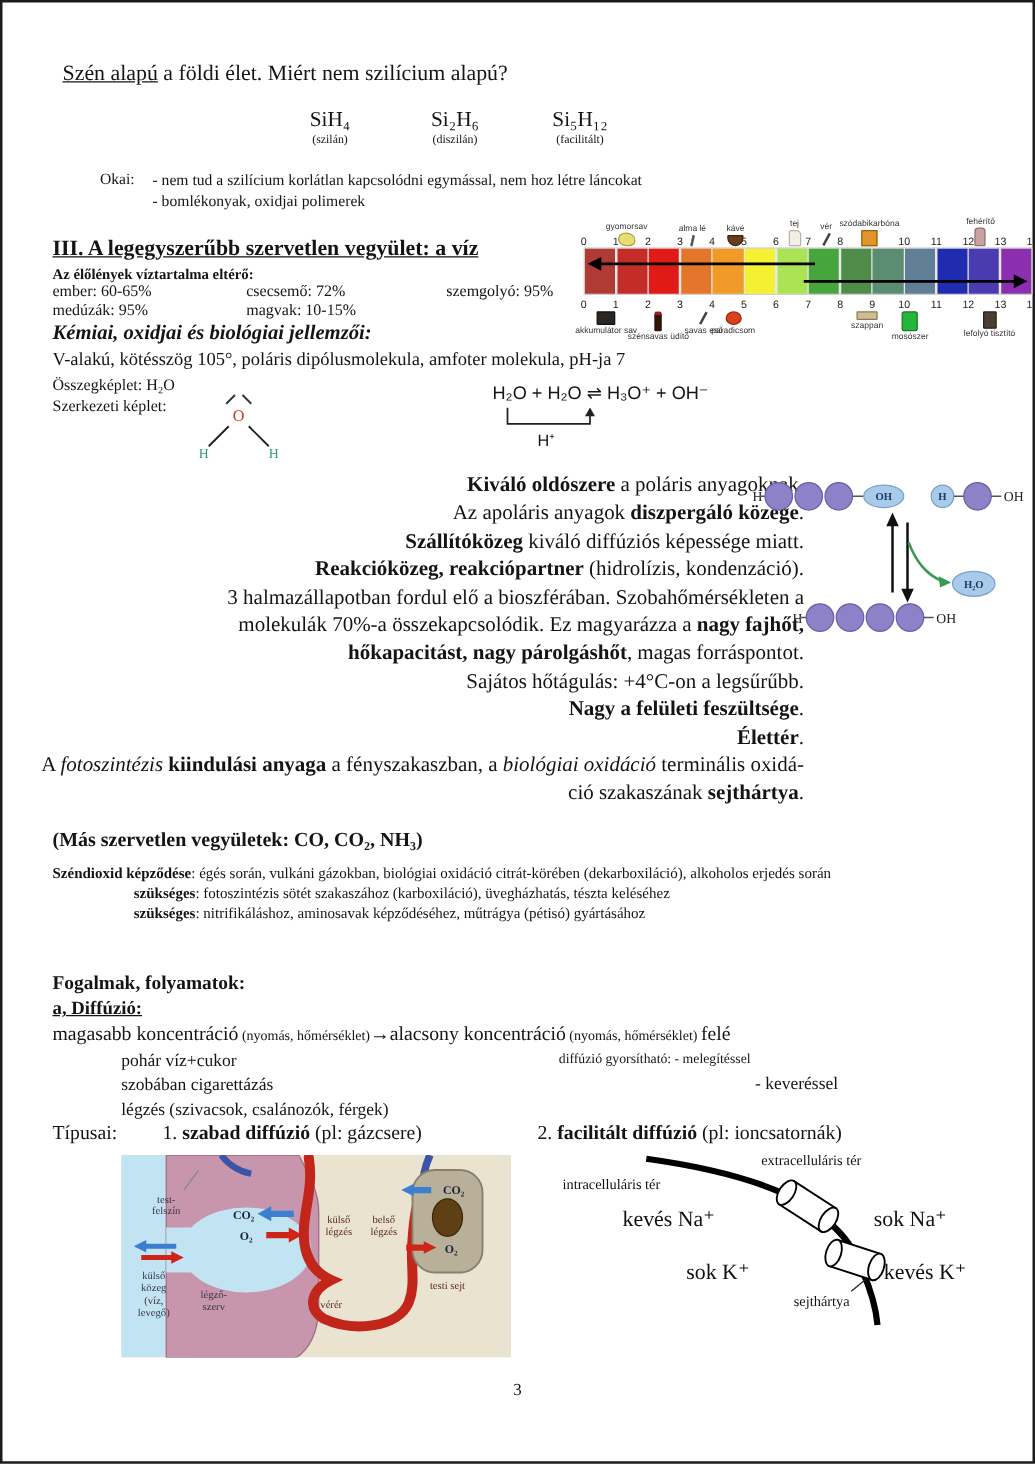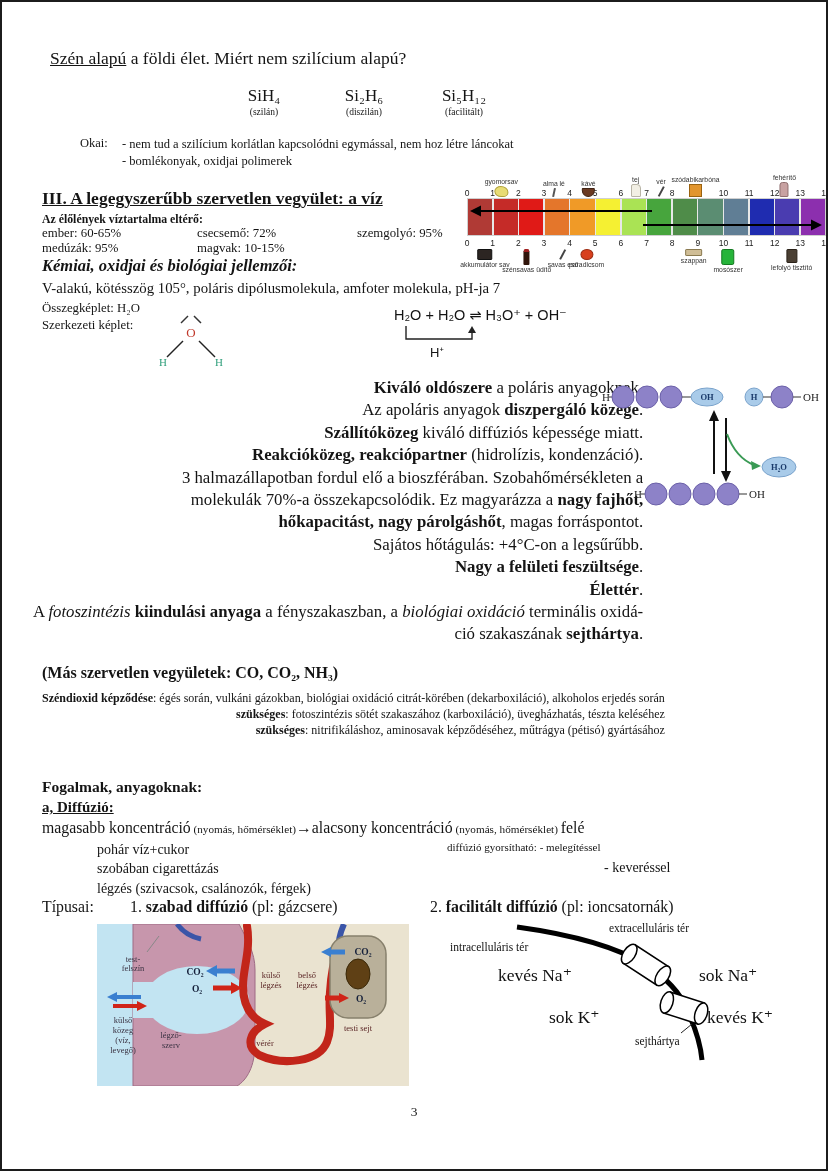--- a/index.html
+++ b/index.html
@@ -61,21 +61,21 @@
 .soap-icon{width:17px;height:7px;background:#cfbd96;border:1px solid #8a7a50;border-radius:1px;}
 .detergent-bottle-icon{width:13px;height:16px;background:#26b43a;border:1px solid #157a22;border-radius:2px;}
 .drain-cleaner-icon{width:11px;height:14px;background:#4a3f33;border:1px solid #2a2118;border-radius:1px;}
 
 #body-lines{left:31px;top:375px;font-size:16.8px;line-height:22.4px;text-align:right;}
 .body-line{white-space:nowrap;}
 #chain-svg{left:590px;top:374px;}
 
 #cmp-heading{left:40px;top:662px;font-size:16px;font-weight:bold;}
 #cmp-lines{left:40px;top:689px;font-size:12px;line-height:15.8px;}
-.cmp-line{white-space:nowrap;text-align:right;}
+.cmp-line{white-space:nowrap;}
 .cmp-line.ind{margin-left:65px;}
 
 #concepts-heading{left:40px;top:776px;font-size:15.5px;font-weight:bold;}
 #diffusion-heading{left:40px;top:797px;font-size:15px;font-weight:bold;text-decoration:underline;}
 #gradient-line{left:40px;top:817px;font-size:15.8px;}
 #gradient-line .small{font-size:11.2px;}
 #examples-left{left:95px;top:838px;font-size:14px;line-height:19.4px;}
 #examples-left div{white-space:nowrap;}
 #ex-right-1{left:445px;top:839px;font-size:11px;}
 #ex-right-2{left:602px;top:858px;font-size:14px;}
@@ -306,21 +306,21 @@
     <text x="157" y="122" class="chain-lbl">OH</text>
   </svg>
 
   <div class="abs" id="cmp-heading">(Más szervetlen vegyületek: CO, CO₂, NH₃)</div>
   <div class="abs" id="cmp-lines">
       <div class="cmp-line"><span class="b">Széndioxid képződése</span><span>: égés során, vulkáni gázokban, biológiai oxidáció citrát-körében (dekarboxiláció), alkoholos erjedés során</span></div>
       <div class="cmp-line ind"><span class="b">szükséges</span><span>: fotoszintézis sötét szakaszához (karboxiláció), üvegházhatás, tészta keléséhez</span></div>
       <div class="cmp-line ind"><span class="b">szükséges</span><span>: nitrifikáláshoz, aminosavak képződéséhez, műtrágya (pétisó) gyártásához</span></div>
     </div>
 
-  <div class="abs" id="concepts-heading">Fogalmak, anyagoknak:</div>
+  <div class="abs" id="concepts-heading">Fogalmak, folyamatok:</div>
   <div class="abs" id="diffusion-heading">a, Diffúzió:</div>
   <div class="abs" id="gradient-line"><span>magasabb koncentráció</span><span class="small"> (nyomás, hőmérséklet)</span><span>→</span><span>alacsony koncentráció</span><span class="small"> (nyomás, hőmérséklet) </span><span>felé</span></div>
   <div class="abs" id="examples-left">
     <div>pohár víz+cukor</div>
     <div>szobában cigarettázás</div>
     <div>légzés (szivacsok, csalánozók, férgek)</div>
   </div>
   <div class="abs" id="ex-right-1">diffúzió gyorsítható: - melegítéssel</div>
   <div class="abs" id="ex-right-2">- keveréssel</div>
 

